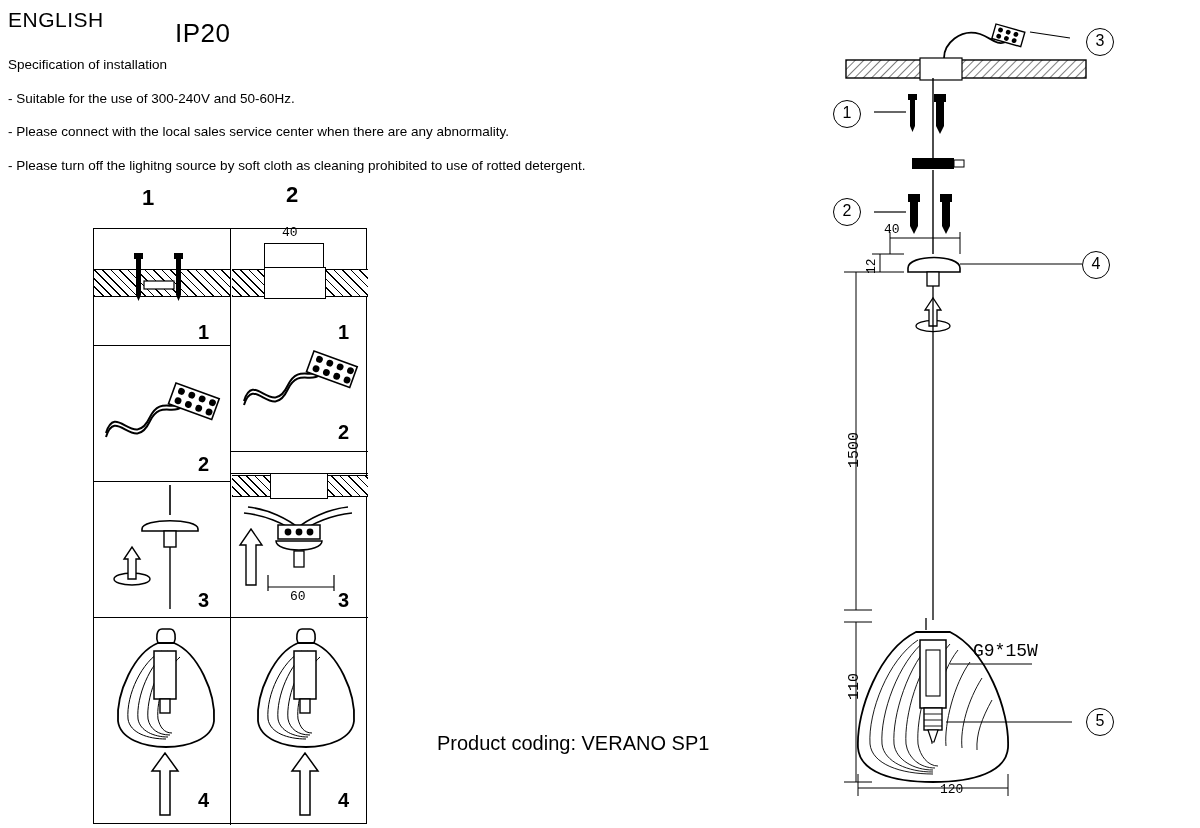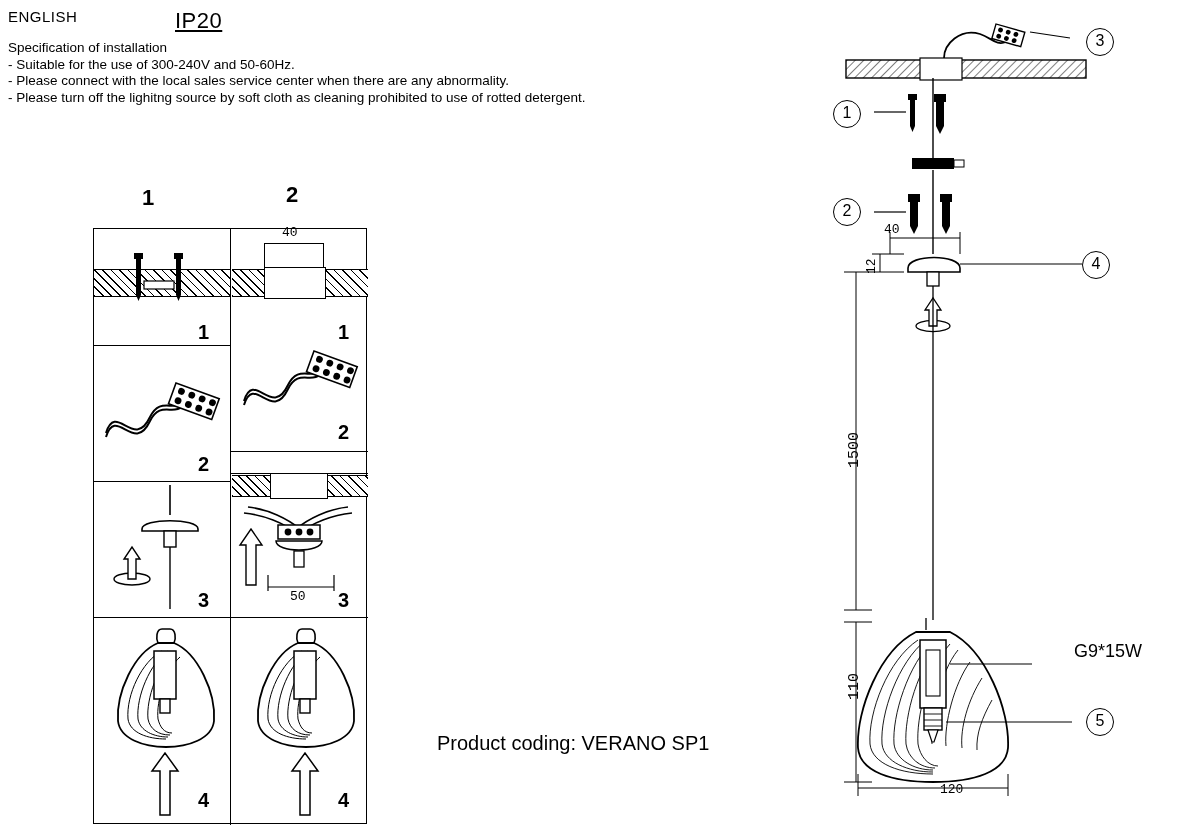--- a/index.html
+++ b/index.html
@@ -13,38 +13,37 @@
     position: relative;
     font-family: "Liberation Sans", sans-serif;
     color: #000000;
     overflow: hidden;
   }
   .abs { position: absolute; }
 
   
   #header-lang {
     left: 8px; top: 8px;
-    font-size: 15px;
+    font-size: 21px;
     letter-spacing: 0.5px;
   }
   #header-ip {
-    left: 175px; top: 8px;
-    font-size: 22px;
+    left: 175px; top: 18px;
+    font-size: 26px;
     letter-spacing: 0.5px;
-    text-decoration: underline;
   }
 
   
   #spec-block {
     left: 8px; top: 40px;
     width: 660px;
     font-size: 13.5px;
     line-height: 16.5px;
   }
-  #spec-block .spec-line { white-space: nowrap; }
+  #spec-block .spec-line { white-space: nowrap; margin-top: 17px; }
 
   
   #steps-panel {
     left: 93px; top: 228px;
     width: 274px; height: 596px;
     border: 1.4px solid #000;
     box-sizing: border-box;
   }
   .col-head {
     font-size: 22px; font-weight: bold;
@@ -102,22 +101,22 @@
     position: absolute;
     font-family: "Liberation Mono", monospace;
     font-size: 13px;
   }
   .dimtext.vert {
     transform: rotate(-90deg);
     transform-origin: left top;
   }
   #lamp-label {
     position: absolute;
-    left: 1074px; top: 641px;
-    font-family: Liberation Sans, sans-serif;
+    left: 973px; top: 641px;
+    font-family: Liberation Mono, monospace;
     font-size: 18px;
     white-space: nowrap;
   }
   svg { display: block; overflow: visible; }
 </style>
 </head>
 <body>
 
 <div class="abs" id="header-lang">ENGLISH</div>
 <div class="abs" id="header-ip">IP20</div>
@@ -243,21 +242,21 @@
     <rect x="60" y="60" width="10" height="16" fill="#fff" stroke="#000" stroke-width="1.3"></rect>
 
     <g transform="translate(6,38)">
       <path d="M6 56 L6 16 L0 16 L11 0 L22 16 L16 16 L16 56 Z" fill="#fff" stroke="#000" stroke-width="1.4"></path>
     </g>
 
     <line x1="34" y1="96" x2="100" y2="96" stroke="#000" stroke-width="1.2"></line>
     <line x1="34" y1="84" x2="34" y2="100" stroke="#000" stroke-width="1.2"></line>
     <line x1="100" y1="84" x2="100" y2="100" stroke="#000" stroke-width="1.2"></line>
   </svg>
-  <div class="dimtext" style="left:196px; top:360px;">50</div>
+  <div class="dimtext" style="left:196px; top:360px;">60</div>
   <div class="cell-num" style="left:244px; top:360px;">3</div>
 
   <svg class="abs" style="left:146px; top:392px;" width="128" height="200" viewBox="0 0 128 200">
     <path d="M62 8 C56 8, 56 18, 58 22 L74 22 C76 18, 76 8, 70 8 Z" fill="#fff" stroke="#000" stroke-width="1.6"></path>
     <path d="M58 22 C34 32, 16 72, 18 100 C20 118, 44 126, 66 126 C88 126, 112 118, 114 100 C116 72, 98 32, 74 22 Z" fill="#fff" stroke="#000" stroke-width="1.8"></path>
     <path d="M62 30 C42 40, 26 74, 28 98 C30 112, 48 118, 66 118" fill="none" stroke="#000" stroke-width="1"></path>
     <path d="M68 30 C50 42, 36 76, 38 98 C40 110, 54 116, 68 116" fill="none" stroke="#000" stroke-width="1"></path>
     <path d="M74 32 C58 44, 46 78, 48 98 C50 108, 58 114, 70 114" fill="none" stroke="#000" stroke-width="1"></path>
     <path d="M80 36 C66 48, 56 80, 58 98 C60 106, 64 112, 72 112" fill="none" stroke="#000" stroke-width="1"></path>
     <rect x="54" y="30" width="22" height="48" fill="#fff" stroke="#000" stroke-width="1.5"></rect>

